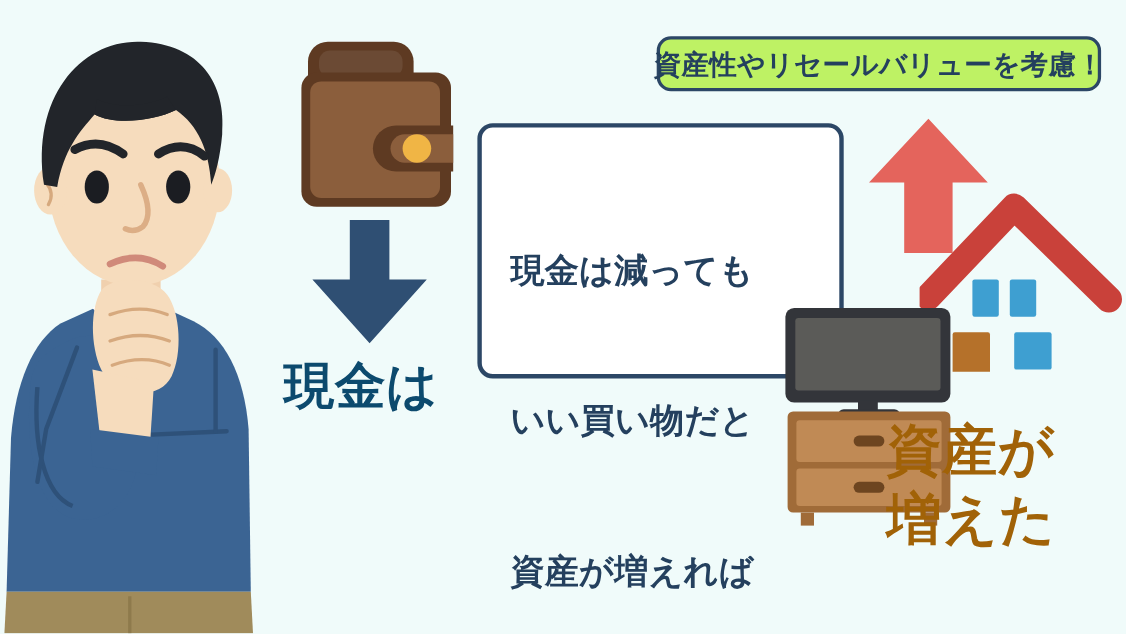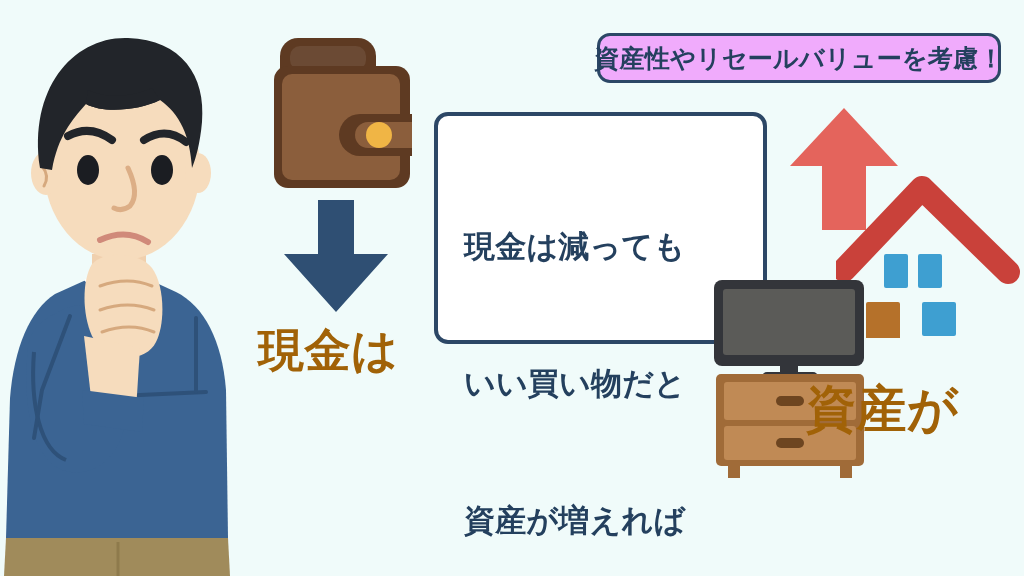--- a/index.html
+++ b/index.html
@@ -27,21 +27,21 @@
   
   #wallet { left: 268px; top: 28px; width: 148px; height: 170px; }
 
   
   #down-arrow { left: 276px; top: 196px; width: 120px; height: 122px; }
 
   
   #cash-label {
     left: 258px; top: 322px;
     width: 180px;
-    color: #a16207;
+    color: #0c4a6e;
     font-size: 46px;
     font-weight: 700;
     line-height: 1.26;
     letter-spacing: 0.5px;
   }
   #cash-label .ln { display: block; }
 
   
   #main-bubble {
     left: 434px; top: 112px;
@@ -60,21 +60,21 @@
     line-height: 1.47;
     letter-spacing: 0.2px;
     white-space: pre;
   }
   #main-bubble-text .ln { display: block; }
 
   
   #top-callout {
     left: 597px; top: 33px;
     width: 404px; height: 50px;
-    background: #f0abfc;
+    background: #bef264;
     border: 3px solid #2c4766;
     border-radius: 13px;
     box-sizing: border-box;
     display: flex;
     align-items: center;
     justify-content: center;
   }
   #top-callout-text {
     color: #24405e;
     font-size: 25px;
@@ -240,15 +240,16 @@
       <rect x="10" y="54" width="132" height="34" rx="3" fill="#c08a55"></rect>
       <rect x="62" y="24" width="28" height="10" rx="5" fill="#6d4520"></rect>
       <rect x="62" y="66" width="28" height="10" rx="5" fill="#6d4520"></rect>
       <rect x="14" y="94" width="12" height="12" fill="#a06b38"></rect>
       <rect x="126" y="94" width="12" height="12" fill="#a06b38"></rect>
     </svg>
   </div>
 
   <div class="abs" id="asset-label">
     <span class="ln">資産が</span>
+    <span class="ln">増えた</span>
   </div>
 
 </div>
 
 </body></html>

